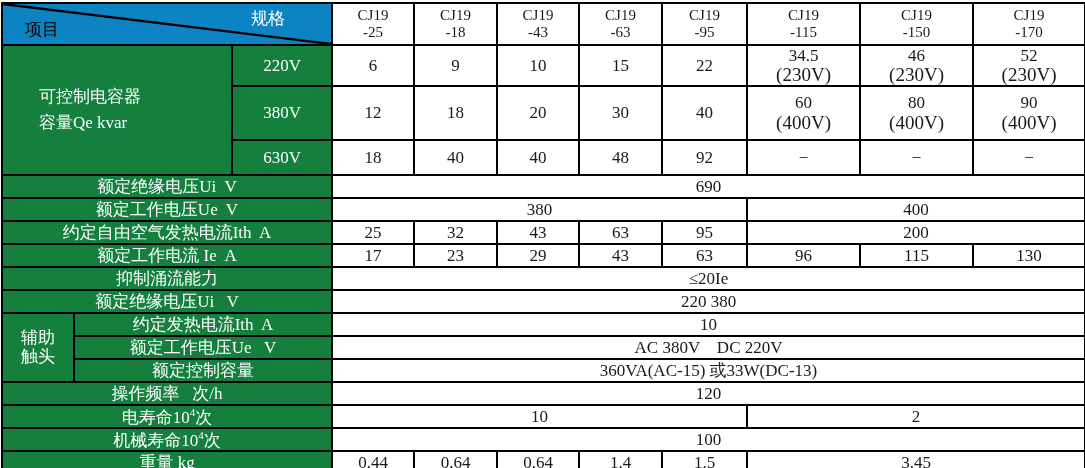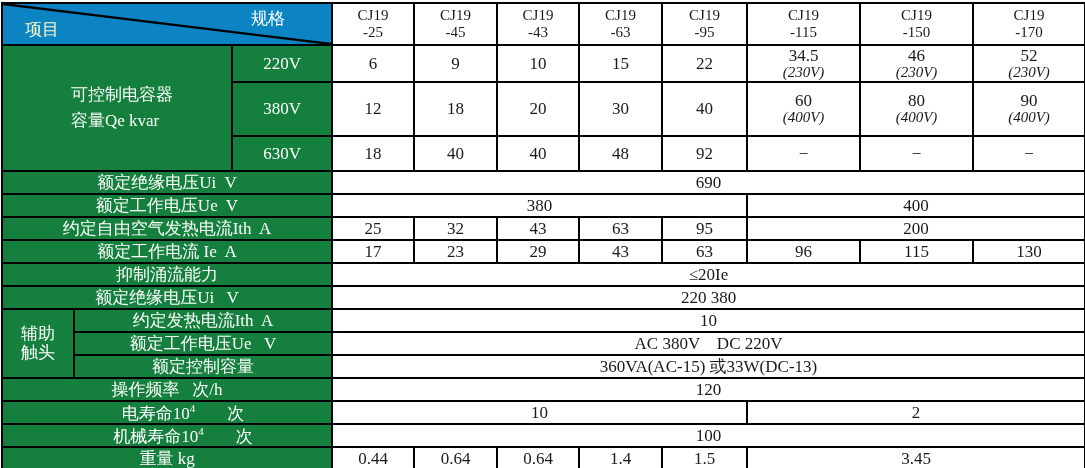--- a/index.html
+++ b/index.html
@@ -3,30 +3,30 @@
 <meta charset="utf-8">
 <style>
   html,body{margin:0;padding:0;background:#ffffff;}
   body{font-family:"Liberation Serif","DejaVu Serif",serif;}
   .wrap{padding:2px 0 0 1px;}
   table{border-collapse:collapse;table-layout:fixed;width:1083px;}
   td{border:2px solid #000;padding:0;text-align:center;vertical-align:middle;
      font-size:17px;color:#1a1a1a;overflow:hidden;line-height:1.12;}
   tr.h42{height:42px;} tr.h35{height:35px;} tr.h38{height:54px;} tr.h24{height:23px;}
   td.b{background:#15803d;color:#ffffff;}
-  .pre{white-space:pre;margin-left:32px;}
+  .pre{white-space:pre;}
   
   td.diag{position:relative;background:#0c84c4;}
   td.diag svg{position:absolute;left:0;top:0;width:100%;height:100%;display:block;}
-  .diag-item{position:absolute;left:22px;top:16px;color:#fef9c3;font-size:17px;}
+  .diag-item{position:absolute;left:22px;top:16px;color:#000000;font-size:17px;}
   .diag-spec{position:absolute;right:46px;top:5px;color:#fff;font-size:17px;}
   
   .model{font-size:15px;line-height:1.15;}
   
-  .note{font-size:15px;line-height:1.05;font-style:italic;}
+  .note{font-size:19px;line-height:1.05;}
   .capcell{text-align:left;padding-left:36px;font-size:17px;line-height:1.55;}
   sup{font-size:11px;}
 </style>
 </head>
 <body>
 
 <div class="wrap">
 <table>
   <colgroup>
     <col style="width:72px">
@@ -50,21 +50,21 @@
       </svg>
       <span class="diag-item">项目</span>
       <span class="diag-spec">规格</span>
     </td>
     <td class="model">
             <div>CJ19</div>
             <div>-25</div>
           </td>
     <td class="model">
             <div>CJ19</div>
-            <div>-45</div>
+            <div>-18</div>
           </td>
     <td class="model">
             <div>CJ19</div>
             <div>-43</div>
           </td>
     <td class="model">
             <div>CJ19</div>
             <div>-63</div>
           </td>
     <td class="model">

